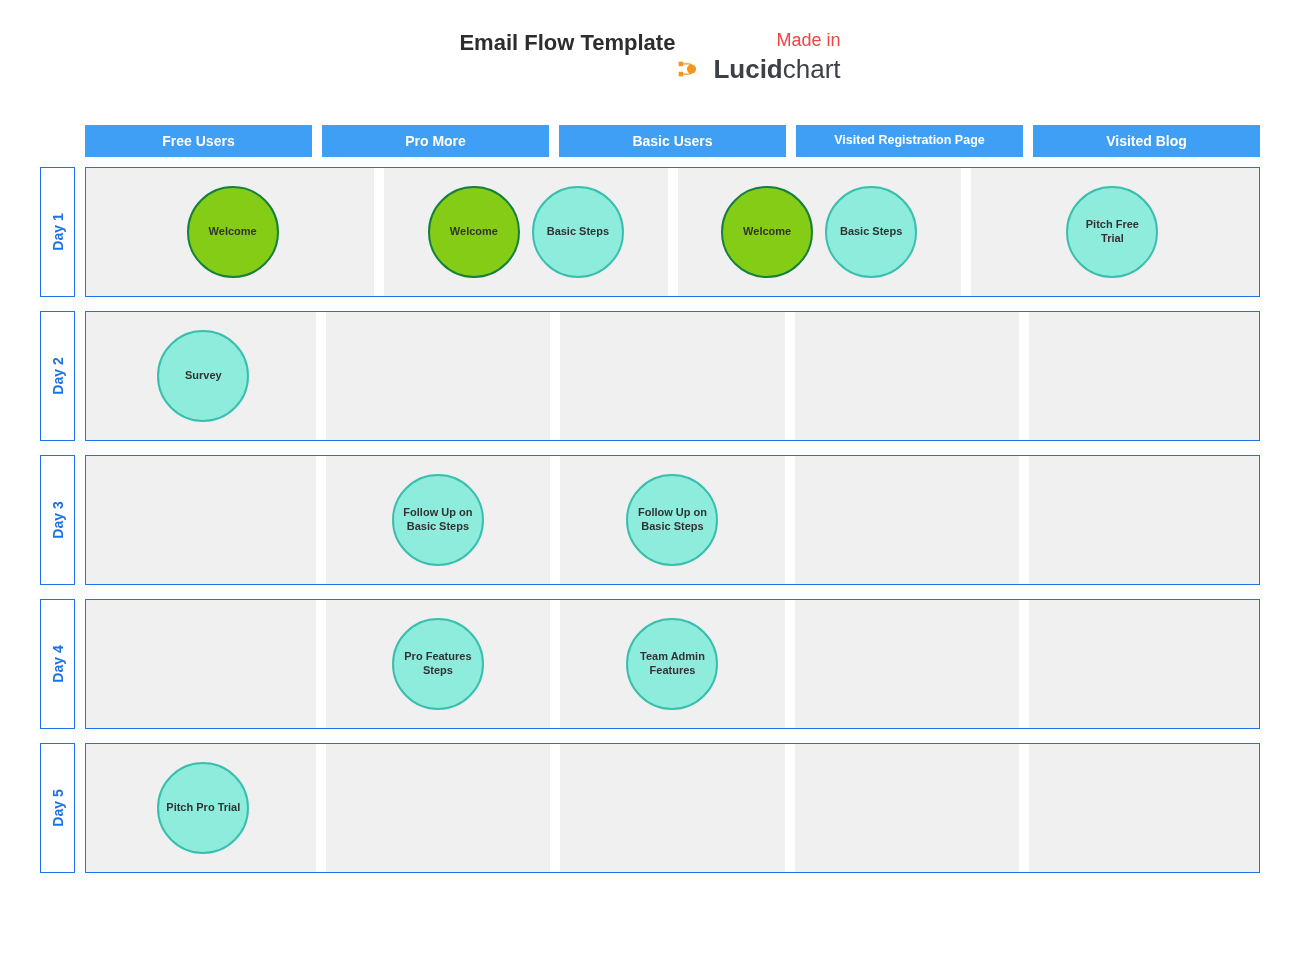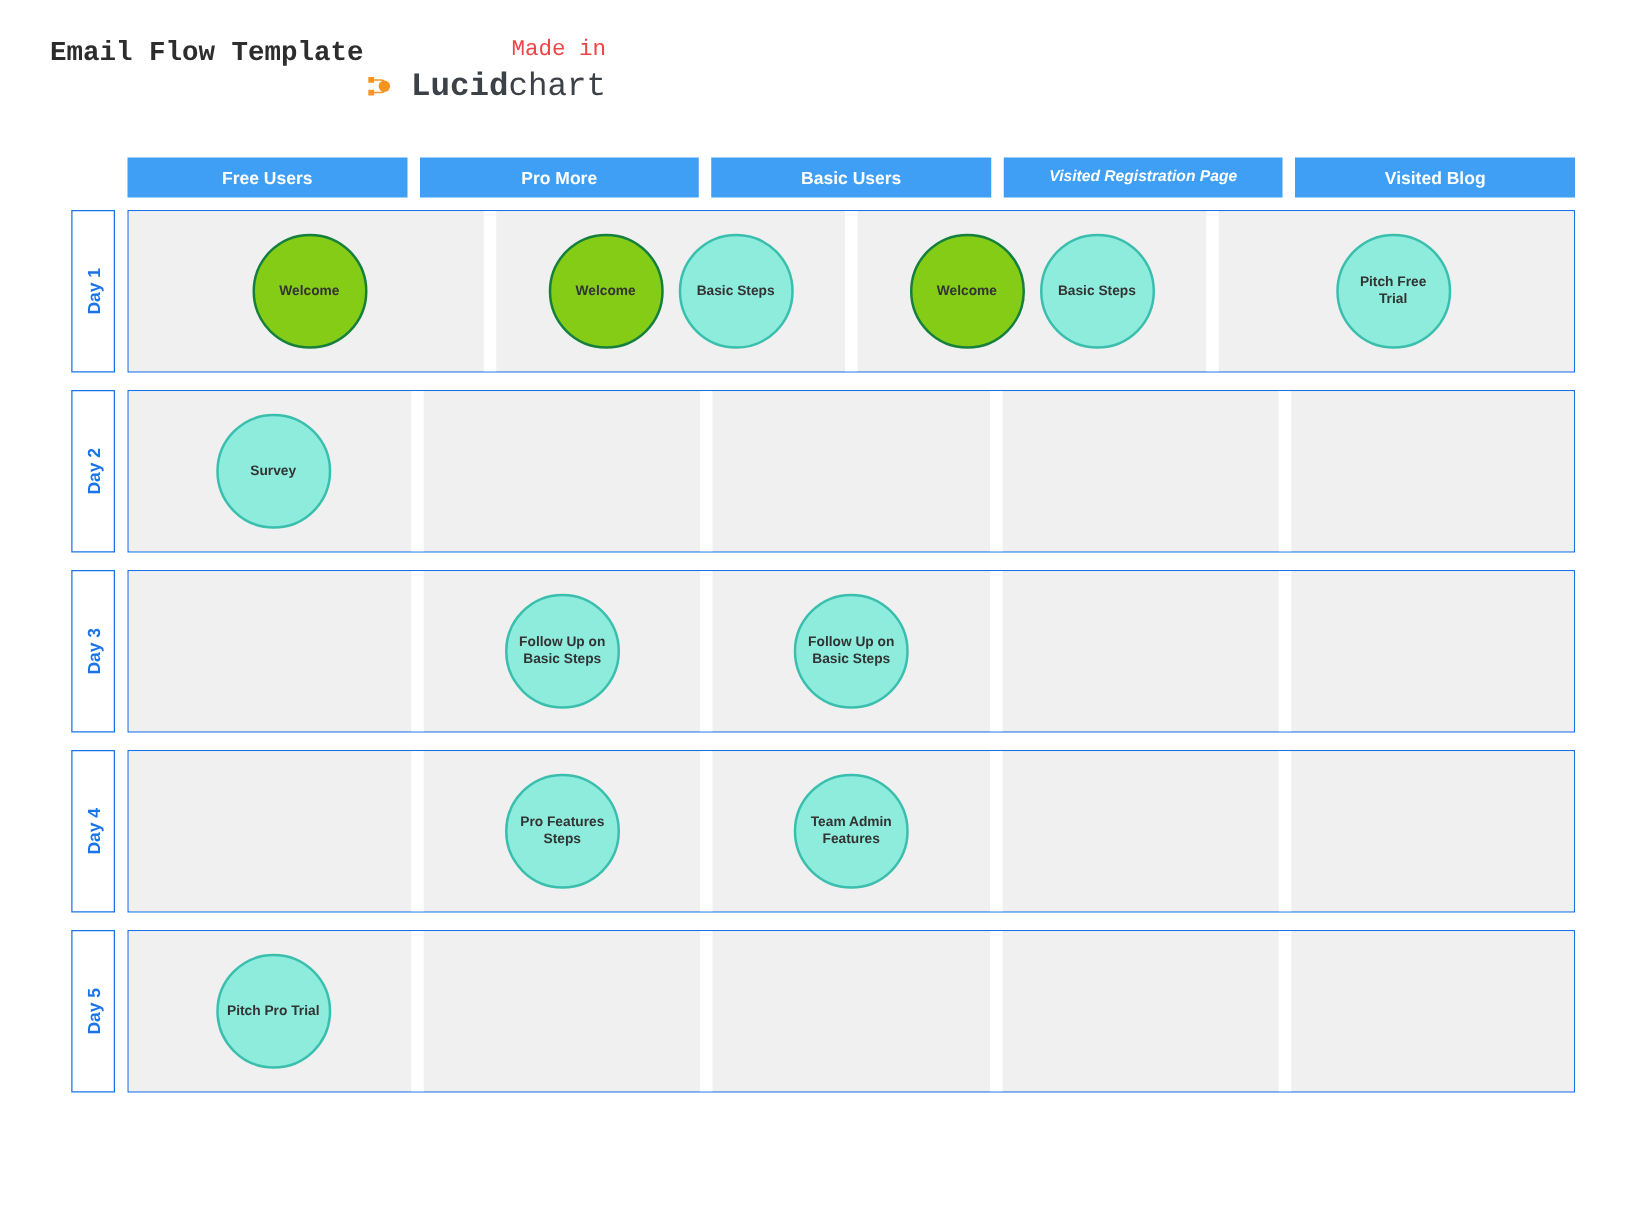--- a/index.html
+++ b/index.html
@@ -5,24 +5,23 @@
   * { box-sizing: border-box; }
   body {
     margin: 0;
     padding: 30px 40px;
     font-family: -apple-system, BlinkMacSystemFont, "Segoe UI", Arial, sans-serif;
     background: #fff;
     color: #333;
   }
   .header {
     display: flex;
-    justify-content: flex-start;
+    justify-content: center;
     align-items: flex-start;
     margin-bottom: 40px;
-    font-family: Liberation Mono, monospace;
   }
   .title {
     font-size: 22px;
     font-weight: 700;
     color: #2d2d2d;
   }
   .branding {
     text-align: right;
     line-height: 1.2;
   }
@@ -44,40 +43,40 @@
     height: 22px;
   }
   .logo-text {
     font-size: 26px;
     color: #3c4148;
   }
   .logo-text .bold { font-weight: 700; }
   .logo-text .light { font-weight: 400; }
 
   .grid-wrap {
-    margin-left: 17px;
+    margin-left: 0;
   }
 
   
   .col-headers {
     display: flex;
     gap: 10px;
     margin-left: 45px;
     margin-bottom: 10px;
   }
   .col-header {
     flex: 1 1 0;
     background: #3f9ff5;
     color: #fff;
     font-weight: 700;
     font-size: 14px;
     text-align: center;
     padding: 8px 6px;
   }
-  .col-header.small { font-size: 12.5px; font-style: italic; }
+  .col-header.small { font-size: 12.5px; }
 
   
   .row {
     display: flex;
     align-items: stretch;
     margin-bottom: 14px;
   }
   .row-label {
     width: 35px;
     min-width: 35px;

